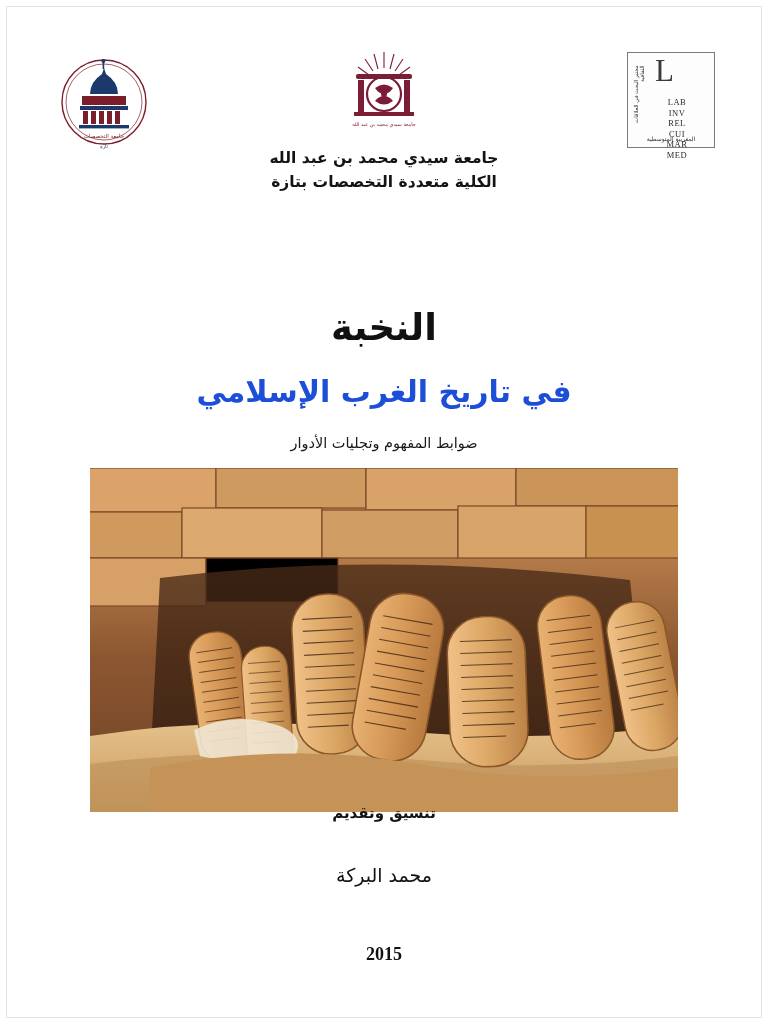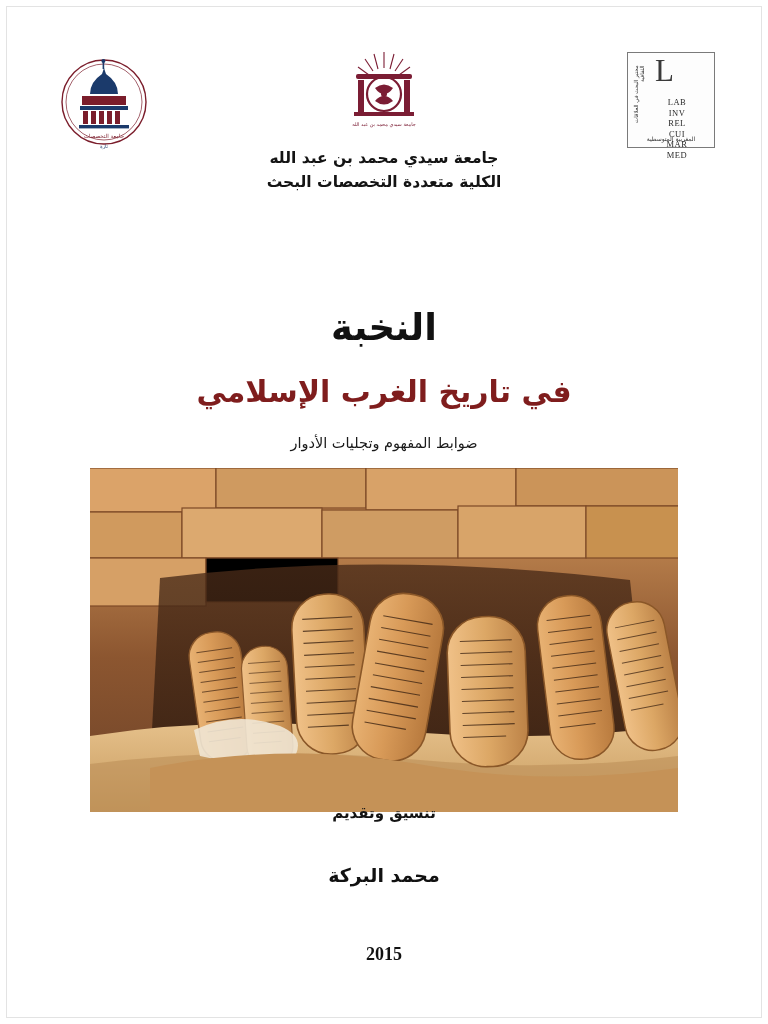--- a/index.html
+++ b/index.html
@@ -119,38 +119,38 @@
     font-size: 37px;
     font-weight: bold;
     color: #111111;
     letter-spacing: 0px;
     text-align: center;
   }
   .sub-title {
     top: 374px;
     font-size: 30px;
     font-weight: bold;
-    color: #7f1d1d;
+    color: #1d4ed8;
   }
   .tag-line {
     top: 435px;
     font-size: 14.5px;
     font-weight: normal;
     color: #1a1a1a;
   }
   .coord-label {
     top: 804px;
     font-size: 15px;
     font-weight: bold;
     color: #141414;
   }
   .coord-name {
     top: 864px;
     font-size: 19px;
-    font-weight: bold;
+    font-weight: normal;
     color: #111111;
   }
   .year {
     top: 944px;
     font-size: 18px;
     font-weight: bold;
     font-family: "Liberation Serif", serif;
     color: #111111;
   }
   
@@ -241,21 +241,21 @@
         <div>MAR</div>
         <div>MED</div>
       </div>
       <div class="side-ar">مختبر البحث في العلاقات الثقافية</div>
       <div class="bottom-ar">المغربية المتوسطية</div>
     </div>
   </div>
 
   <div class="txt university">
     <div>جامعة سيدي محمد بن عبد الله</div>
-    <div>الكلية متعددة التخصصات البحث</div>
+    <div>الكلية متعددة التخصصات بتازة</div>
   </div>
 
 
   <div class="txt main-title">النخبة</div>
   <div class="txt sub-title">في تاريخ الغرب الإسلامي</div>
   <div class="txt tag-line">ضوابط المفهوم وتجليات الأدوار</div>
 
   <div class="photo">
     <svg viewBox="0 0 588 344" width="588" height="344" xmlns="http://www.w3.org/2000/svg">
       <defs>

